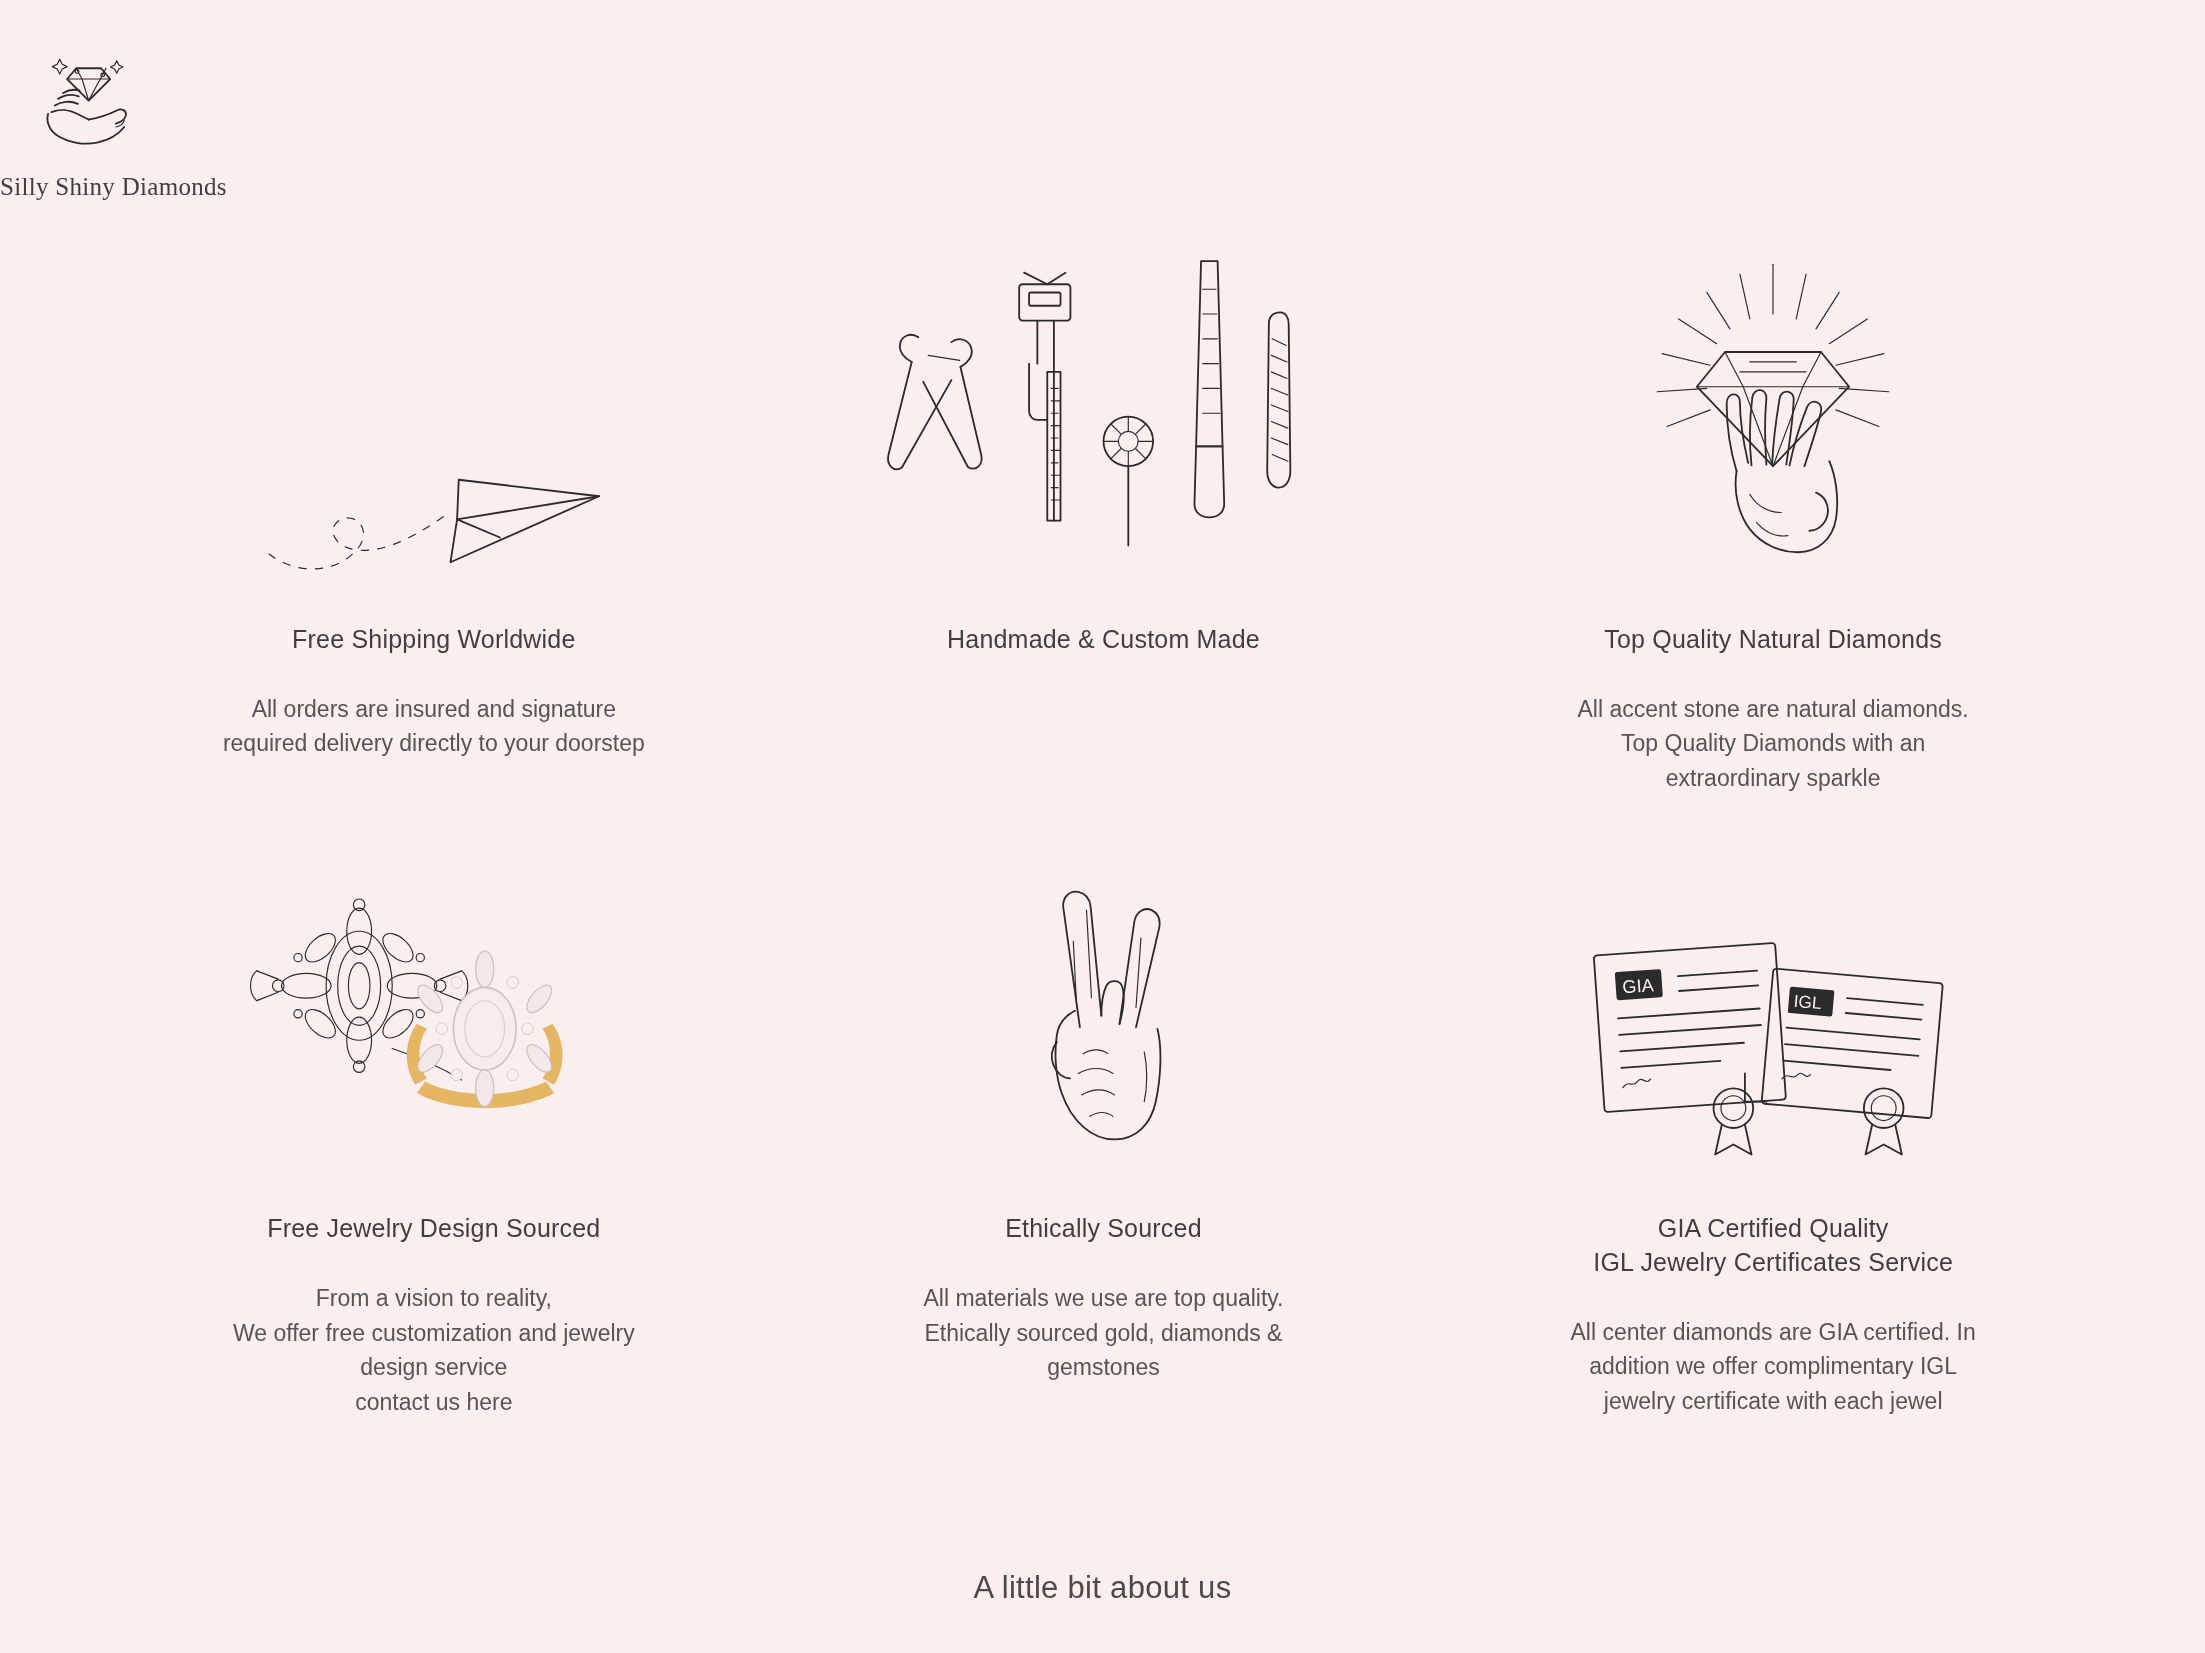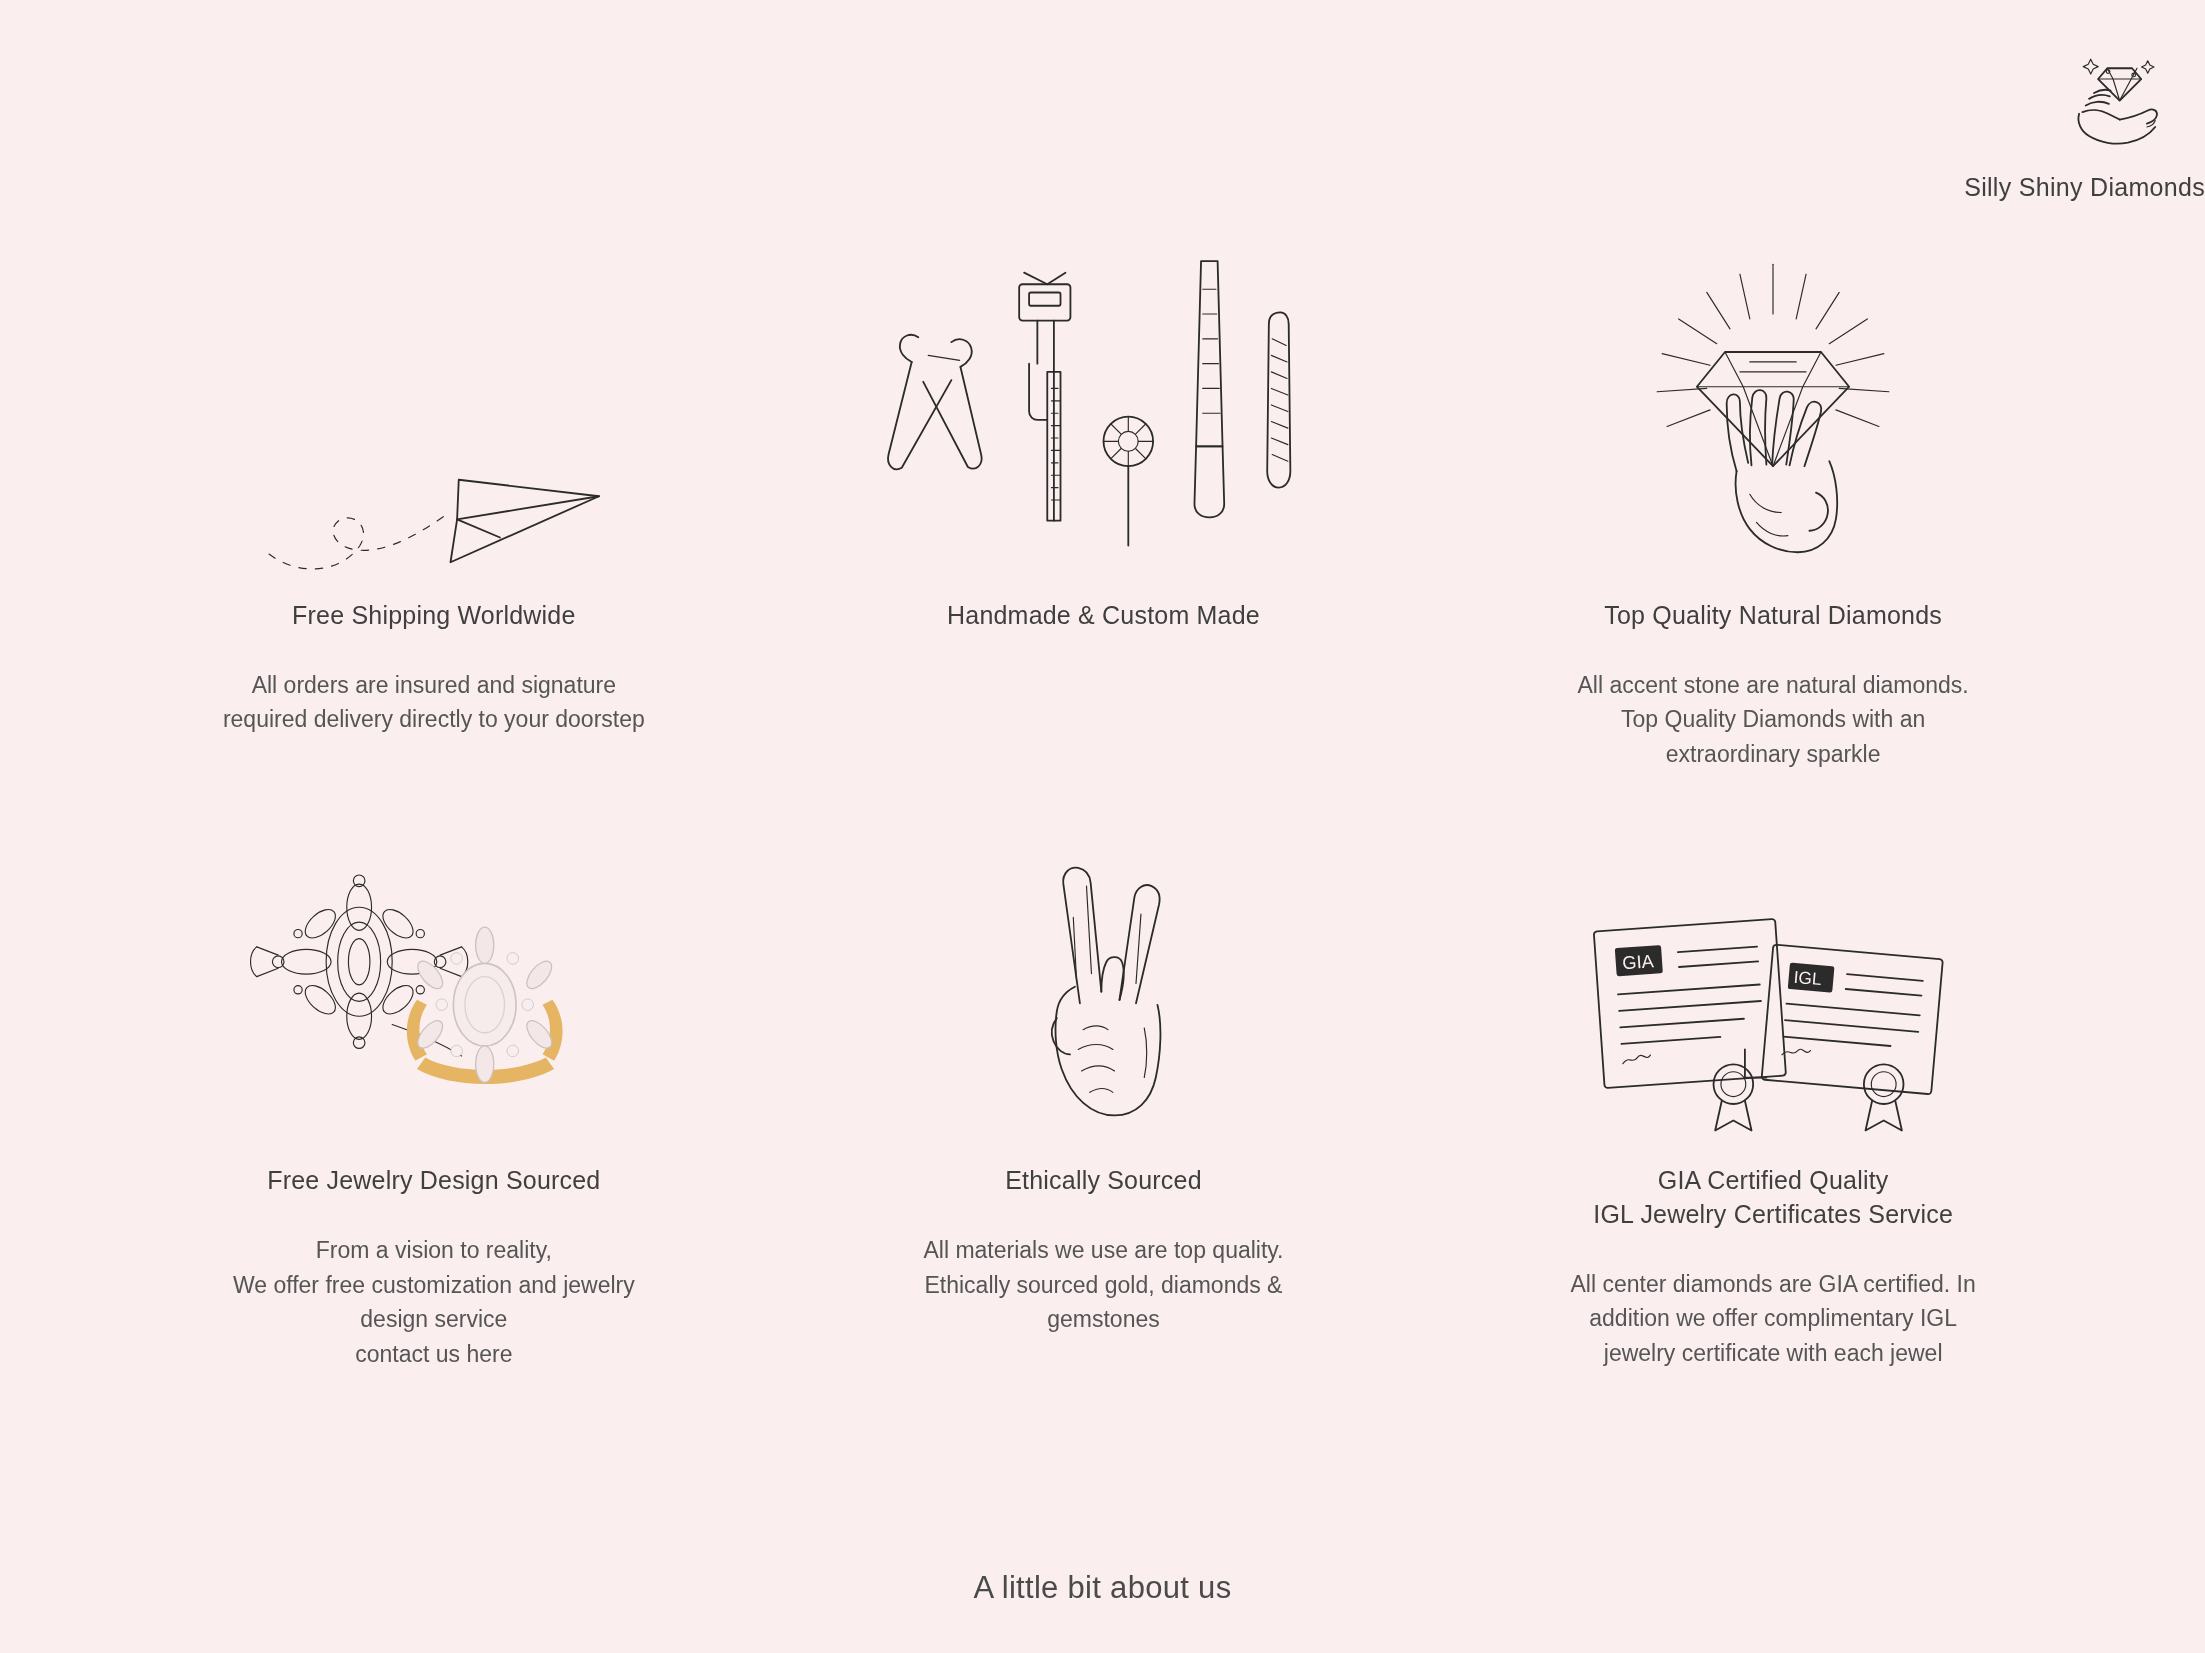--- a/index.html
+++ b/index.html
@@ -22,21 +22,22 @@
   }
 
   
   .brand {
     position: absolute;
     top: 41px;
     left: 0;
     width: 2205px;
     display: flex;
     flex-direction: column;
-    align-items: flex-end;
+    align-items: flex-start;
+    font-family: Liberation Serif, serif;
   }
   .brand-logo {
     width: 174px;
     height: 124px;
     display: block;
   }
   .brand-name {
     margin-top: 8.3px;
     font-size: 25px;
     letter-spacing: 0.3px;
@@ -69,21 +70,21 @@
     align-items: flex-end;
     justify-content: center;
   }
   .art svg {
     display: block;
   }
   .cell-title {
     font-size: 25px;
     line-height: 1.35;
     color: #3f3f3f;
-    margin-top: 12px;
+    margin-top: 36px;
     font-weight: 400;
     letter-spacing: 0.2px;
   }
   .cell-body {
     font-size: 23px;
     line-height: 1.5;
     color: #555;
     margin-top: 35px;
     max-width: 430px;
     font-weight: 400;

